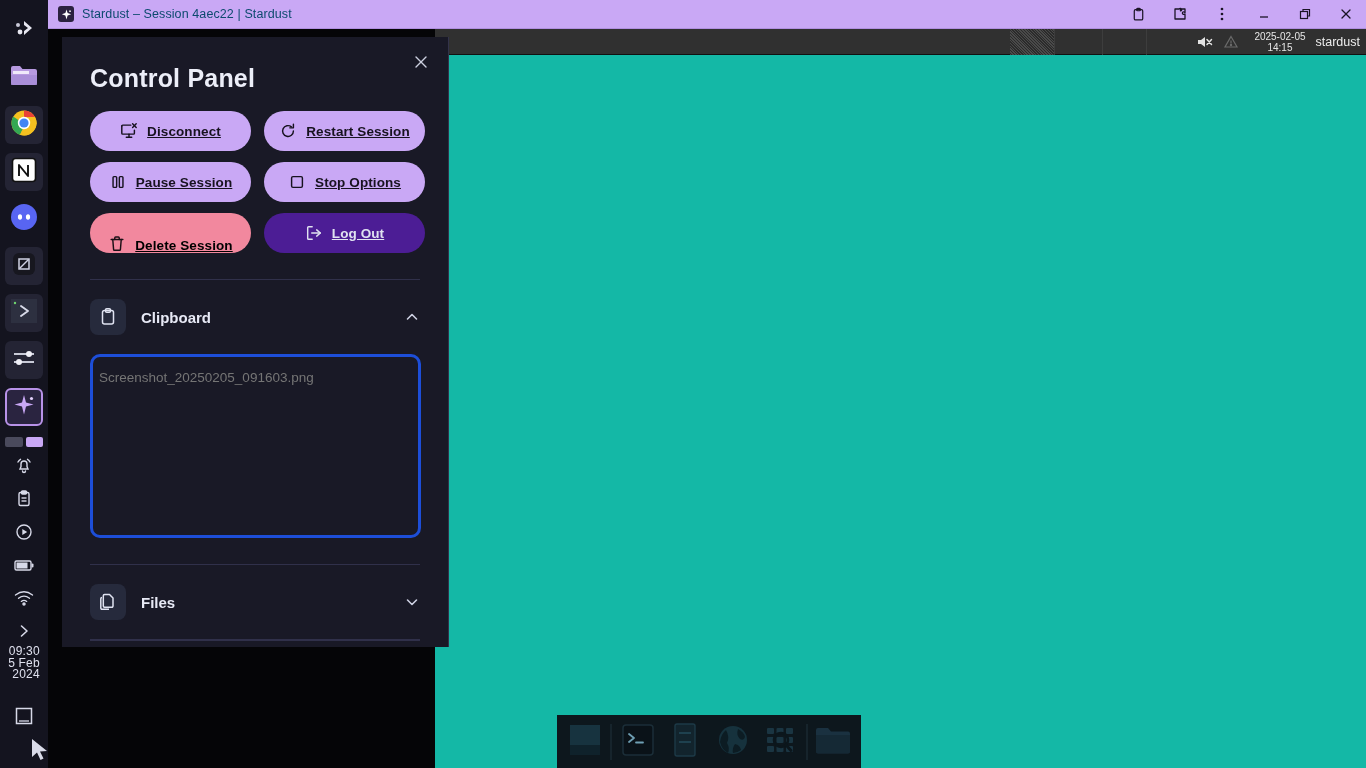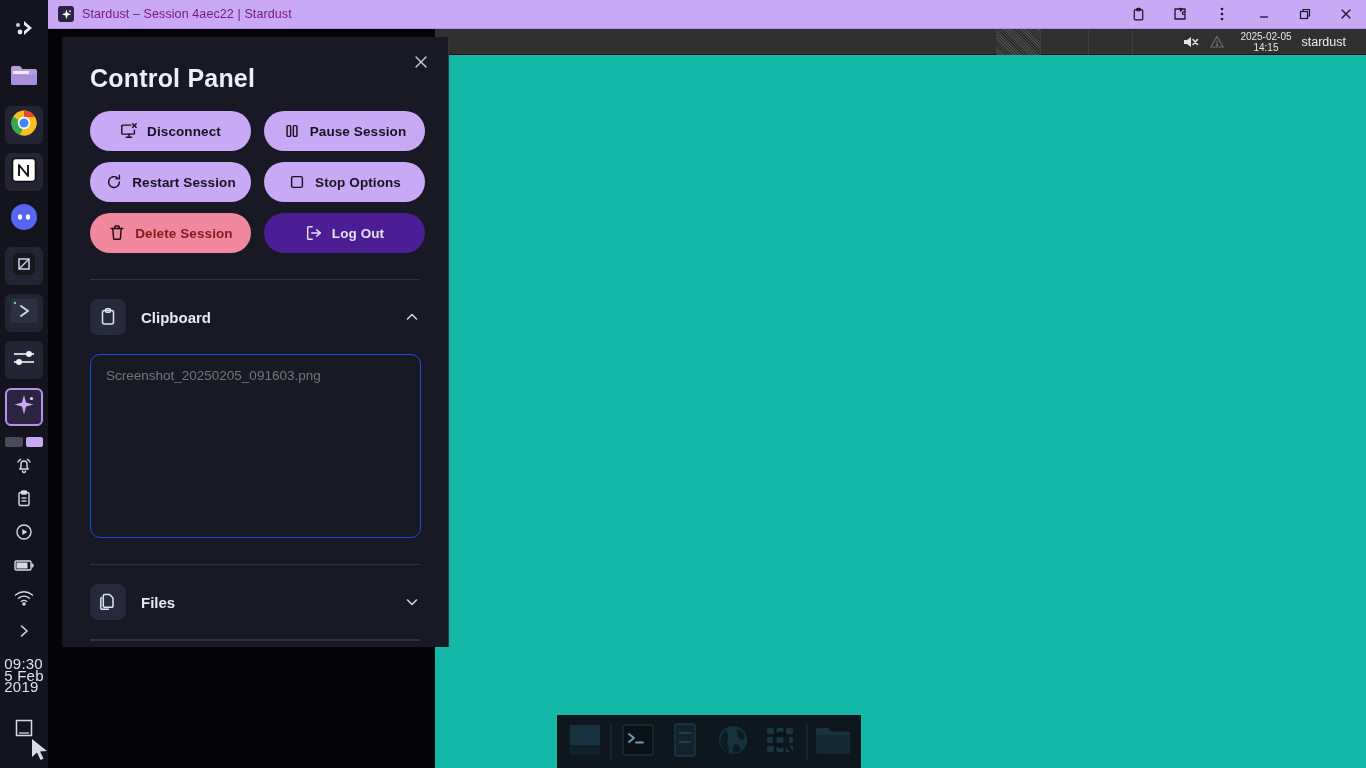--- a/index.html
+++ b/index.html
@@ -18,21 +18,21 @@
     display: flex; align-items: center;
     border-bottom: 1px solid #b18fe0;
   }
   #titlebar .app-icon {
     width: 16px; height: 16px; margin-left: 10px; margin-right: 8px;
     background: #2b2140; border-radius: 3px;
     display: flex; align-items: center; justify-content: center;
     flex: 0 0 auto;
   }
   #titlebar .title-text {
-    font-size: 12.5px; color: #701a75; letter-spacing: .1px;
+    font-size: 12.5px; color: #0c4a6e; letter-spacing: .1px;
     white-space: nowrap;
   }
   #titlebar .tb-spacer { flex: 1 1 auto; }
   .tb-btn {
     width: 42px; height: 29px;
     display: flex; align-items: center; justify-content: center;
     color: #1b1426;
   }
   .tb-btn.winctl { width: 41px; }
 
@@ -64,22 +64,22 @@
   .tray-sep i { display: block; height: 10px; flex: 1 1 auto; border-radius: 2px; }
   .tray-sep i.a { background: #4a4a5c; }
   .tray-sep i.b { background: #c9a8f5; }
 
   .tray-item {
     width: 38px; height: 26px; margin-top: 7px;
     display: flex; align-items: center; justify-content: center;
     color: #d7d9e8; flex: 0 0 auto;
   }
   #tray-clock {
-    margin-top: 12px; text-align: left;
-    font-size: 15px; line-height: 11.5px; color: #dfe1ee;
+    text-align: right;
+    font-size: 12px; line-height: 11.5px; color: #dfe1ee;
     letter-spacing: .2px; flex: 0 0 auto;
   }
   .dock-bottom-icon {
     width: 38px; height: 34px; margin-top: 20px;
     display: flex; align-items: center; justify-content: center;
     color: #d7d9e8; flex: 0 0 auto;
   }
   #dock-cursor {
     position: absolute; left: 30px; bottom: 2px;
     color: #d9dbe8;
@@ -107,21 +107,21 @@
     width: 44px; height: 26px;
     background:
       repeating-linear-gradient(45deg, #4a4a4a 0 1px, #2b2b2b 1px 2px);
   }
   .rt-icon { width: 26px; display:flex; align-items:center; justify-content:center; color:#e2e2e2; }
   .rt-icon.dim { color: #6a6a6a; }
   .rt-clock {
     font-size: 10px; line-height: 11px; color: #e6e6e6;
     text-align: center; padding: 0 10px; white-space: nowrap;
   }
-  .rt-user { font-size: 12.5px; color: #ededed; padding-right: 20px; white-space: nowrap; }
+  .rt-user { font-size: 12.5px; color: #ededed; padding-right: 6px; white-space: nowrap; }
 
   #remote-dock {
     position: absolute; left: 122px; bottom: 0;
     width: 304px; height: 53px;
     background: #0d171d;
     display: flex; align-items: center; gap: 4px;
     padding: 0 6px;
   }
   .rd-item { width: 44px; height: 42px; display:flex; align-items:center; justify-content:center; }
   .rd-div { width: 2px; height: 36px; background: #16242c; }
@@ -151,24 +151,24 @@
     margin: 18px 0 0 28px;
     display: grid;
     grid-template-columns: 161px 161px;
     gap: 11px 13px;
   }
   .cbtn {
     height: 40px; border-radius: 20px; border: none;
     display: flex; align-items: center; justify-content: center; gap: 9px;
     font-family: "Liberation Sans", sans-serif;
     font-size: 13.5px; font-weight: bold; letter-spacing: .1px;
-    cursor: pointer; padding: 0 6px;
+    cursor: pointer; padding: 0 6px; text-decoration: underline;
   }
   .cbtn.purple { background: #c9a8f5; color: #17121f; }
-  .cbtn.pink   { background: #f2889e; color: #7f1d1d; }
+  .cbtn.pink   { background: #f2889e; color: #000000; align-items: flex-end; }
   .cbtn.dark   { background: #4c1d95; color: #dfe2f0; }
   .cbtn .ci { display: flex; align-items: center; }
 
   .divider { height: 1px; background: #30304a; margin: 0 28px; }
 
   .section {
     margin: 0 28px; height: 74px;
     display: flex; align-items: center; gap: 15px;
   }
   .section-icon {
@@ -179,22 +179,22 @@
   }
   .section-label {
     font-size: 15px; font-weight: bold; color: #e7e9f5;
     flex: 1 1 auto;
   }
   .section-chev { color: #cdd0e2; display: flex; align-items: center; }
 
   #clipboard-box {
     margin: 0 28px;
     height: 184px; border-radius: 10px;
-    background: #191926; border: 1px solid #1d4ed8;
-    padding: 13px 15px;
+    background: #191926; border: 3px solid #1d4ed8;
+    padding: 13px 6px;
     font-size: 13.5px; color: #8b5cf6;
     font-family: "Liberation Sans", sans-serif;
     resize: none; outline: none;
     width: 331px;
   }
   #clipboard-wrap { margin-bottom: 22px; }
 </style>
 </head>
 <body>
 
@@ -354,21 +354,21 @@
     <span>
       <svg width="18" height="18" viewBox="0 0 18 18" fill="none" stroke="#d7d9e8" stroke-width="1.6" stroke-linecap="round" stroke-linejoin="round">
         <path d="M6.5 4 L12 9 L6.5 14"></path>
       </svg>
     </span>
   </div>
 
   <div id="tray-clock">
     <div>09:30</div>
     <div>5 Feb</div>
-    <div>2019</div>
+    <div>2024</div>
   </div>
 
   <div class="dock-bottom-icon">
     <span>
       <svg width="24" height="24" viewBox="0 0 24 24" fill="none" stroke="#d7d9e8" stroke-width="1.5">
         <rect x="4.5" y="4.5" width="15" height="15"></rect>
         <line x1="7" y1="17" x2="17" y2="17" stroke-width="1.3"></line>
       </svg>
     </span>
   </div>
@@ -499,36 +499,36 @@
             <line x1="10" y1="13.5" x2="10" y2="17"></line>
           <line x1="14" y1="2" x2="18" y2="6"></line>
             <line x1="18" y1="2" x2="14" y2="6"></line>
         </svg>
       </span>
       <span>Disconnect</span>
     </button>
 
     <button class="cbtn purple">
       <span class="ci">
+        <svg width="18" height="18" viewBox="0 0 20 20" fill="none" stroke="#17121f" stroke-width="1.6" stroke-linecap="round" stroke-linejoin="round">
+          <path d="M16 10 a6 6 0 1 1-2.2-4.6"></path>
+          <polyline points="16,2.5 16,6.5 12,6.5"></polyline>
+        </svg>
+      </span>
+      <span>Restart Session</span>
+    </button>
+
+    <button class="cbtn purple">
+      <span class="ci">
         <svg width="18" height="18" viewBox="0 0 20 20" fill="none" stroke="#17121f" stroke-width="1.6">
           <rect x="4.5" y="4" width="4" height="12" rx="1"></rect>
           <rect x="11.5" y="4" width="4" height="12" rx="1"></rect>
         </svg>
       </span>
       <span>Pause Session</span>
-    </button>
-
-    <button class="cbtn purple">
-      <span class="ci">
-        <svg width="18" height="18" viewBox="0 0 20 20" fill="none" stroke="#17121f" stroke-width="1.6" stroke-linecap="round" stroke-linejoin="round">
-          <path d="M16 10 a6 6 0 1 1-2.2-4.6"></path>
-          <polyline points="16,2.5 16,6.5 12,6.5"></polyline>
-        </svg>
-      </span>
-      <span>Restart Session</span>
     </button>
 
     <button class="cbtn purple">
       <span class="ci">
         <svg width="18" height="18" viewBox="0 0 20 20" fill="none" stroke="#17121f" stroke-width="1.6">
           <rect x="4" y="4" width="12" height="12" rx="1.5"></rect>
         </svg>
       </span>
       <span>Stop Options</span>
     </button>

